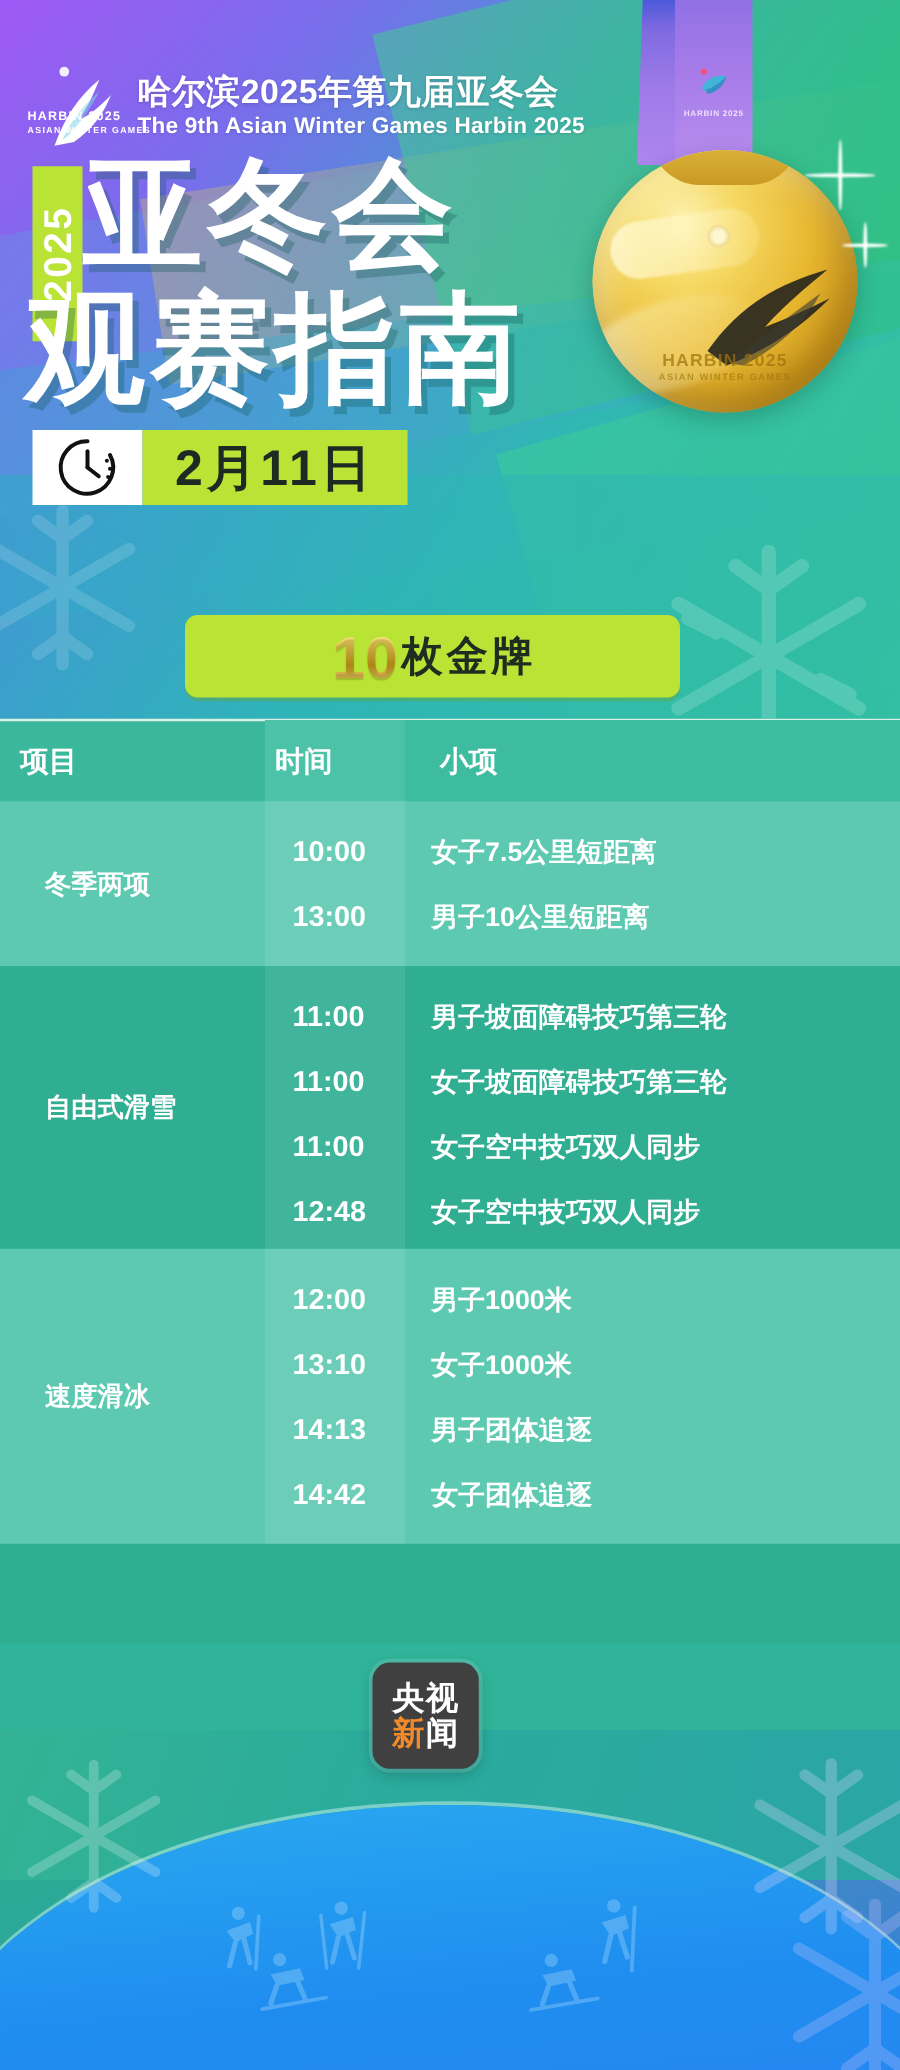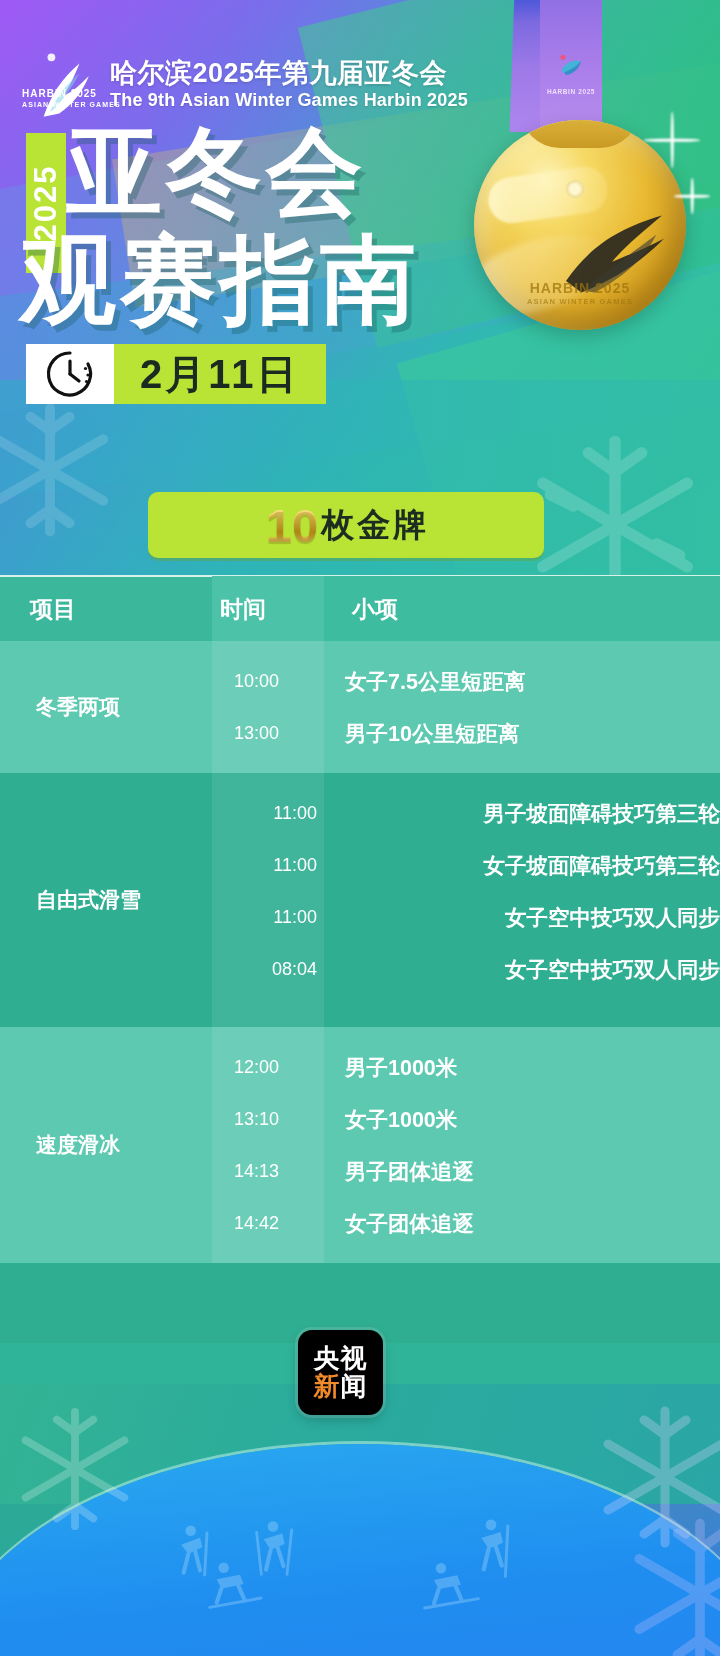--- a/index.html
+++ b/index.html
@@ -117,52 +117,52 @@
                 background:linear-gradient(180deg,#fff7cf 0%,#f5d764 30%,#c99a1c 62%,#ffeea8 100%);
                 -webkit-background-clip:text; background-clip:text; color:transparent;
                 text-shadow:0 2px 1px rgba(90,70,0,.25); }
 
   
   .table { position:relative; width:720px; background:#2fb49a; z-index:4; }
   .thead { display:flex; height:66px; background:#3bb79c; align-items:center;
            border-top:2px solid #d7f2e8; }
   .thead .c2 { background:#4cc2a8; height:66px; }
   .thead .c3 { background:#3dbc9f; height:66px; }
-  .col1 { width:212px; padding-left:30px; }
+  .col1 { width:212px; padding-left:16px; }
   .col2 { width:112px; padding-left:8px; }
   .col3 { flex:1; padding-left:28px; }
   .thead .cell { display:flex; align-items:center; height:66px; font-size:23px;
                  font-weight:700; color:#fff; }
 
   .sec { display:flex; position:relative; }
   .sec-a { background:#5cc9b0; }
   .sec-b { background:#2fae92; }
   .sec .sp1 { width:212px; display:flex; align-items:center; padding-left:36px;
               font-size:21px; font-weight:700; color:#fff; position:relative; z-index:2; }
   .sec .sp-rest { flex:1; }
   .sec-a .sp2 { background:rgba(255,255,255,.10); }
   .sec-b .sp2 { background:rgba(255,255,255,.09); }
   .row { display:flex; align-items:center; }
-  .row .c2 { width:105px; padding-left:22px; font-size:18px; font-weight:400; color:#fff; }
+  .row .c2 { width:105px; padding-left:22px; font-size:23px; font-weight:700; color:#fff; }
   .row .c3 { flex:1; padding-left:28px; font-size:21.5px; font-weight:700; color:#fff; }
   .sp2 { width:112px; position:absolute; top:0; bottom:0; left:212px; }
 
   .tail { width:720px; height:80px; background:#2fae92; }
 
   
   .footer { position:absolute; left:0; top:1384px; width:720px; height:272px; overflow:hidden;
             background:linear-gradient(160deg,#2fae92 0%,#2aa79a 40%,#3f86c9 70%,#2f7fe0 100%); }
   .foot-top { position:absolute; left:0; top:0; width:720px; height:120px;
               background:linear-gradient(110deg,#33b394 0%,#2aab9d 45%,#2aa6a6 100%); }
   .foot-curve { position:absolute; left:-60px; top:60px; width:840px; height:400px;
                 border-radius:50% 50% 0 0 / 60% 60% 0 0;
                 background:linear-gradient(175deg,#29a9ef 0%,#1f8df0 40%,#2d7df2 100%);
                 box-shadow:0 -3px 0 rgba(190,240,235,.55); }
   .cctv { position:absolute; left:298px; top:1330px; width:85px; height:85px;
-          border-radius:14px; background:#000000; z-index:9;
+          border-radius:14px; background:#404040; z-index:9;
           box-shadow:0 0 0 3px rgba(255,255,255,.14), 0 4px 12px rgba(0,0,0,.22);
           display:flex; flex-direction:column; align-items:center; justify-content:center; }
   .cctv .l1 { font-size:26px; font-weight:900; color:#fff; letter-spacing:1px; line-height:1.05; }
   .cctv .l2 { font-size:26px; font-weight:900; letter-spacing:1px; line-height:1.05; }
   .cctv .l2 .o { color:#f08a2a; }
   .cctv .l2 .w { color:#fff; }
 
   .athlete { position:absolute; opacity:.30; }
   .foot-flake { position:absolute; opacity:.22; }
 </style>
@@ -285,35 +285,35 @@
           </div>
           <div class="row" style="height: 52px;">
             <div class="c2">13:00</div>
             <div class="c3">男子10公里短距离</div>
           </div>
         </div>
       </div>
       <div class="sec sec-b">
         <div class="sp1">自由式滑雪</div>
         <div class="sp2"></div>
-        <div class="sp-rest" style="padding-top: 14px; padding-bottom: 32px; text-align: right;">
+        <div class="sp-rest" style="padding-top: 14px; padding-bottom: 4px;">
           <div class="row" style="height: 52px;">
             <div class="c2">11:00</div>
             <div class="c3">男子坡面障碍技巧第三轮</div>
           </div>
           <div class="row" style="height: 52px;">
             <div class="c2">11:00</div>
             <div class="c3">女子坡面障碍技巧第三轮</div>
           </div>
           <div class="row" style="height: 52px;">
             <div class="c2">11:00</div>
             <div class="c3">女子空中技巧双人同步</div>
           </div>
           <div class="row" style="height: 52px;">
-            <div class="c2">08:04</div>
+            <div class="c2">12:48</div>
             <div class="c3">女子空中技巧双人同步</div>
           </div>
         </div>
       </div>
       <div class="sec sec-a">
         <div class="sp1">速度滑冰</div>
         <div class="sp2"></div>
         <div class="sp-rest" style="padding-top: 14px; padding-bottom: 14px;">
           <div class="row" style="height: 52px;">
             <div class="c2">12:00</div>

